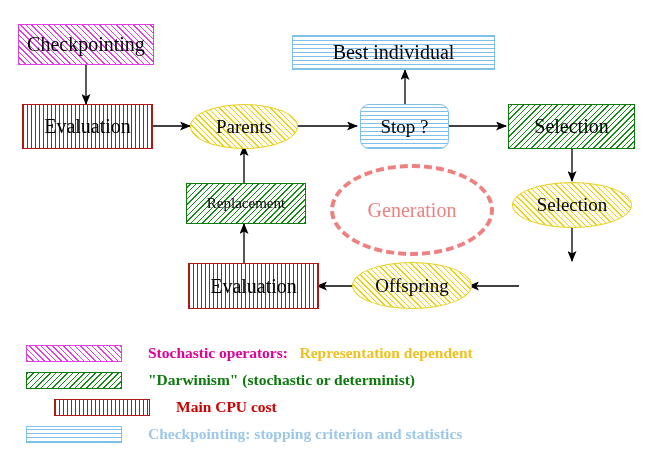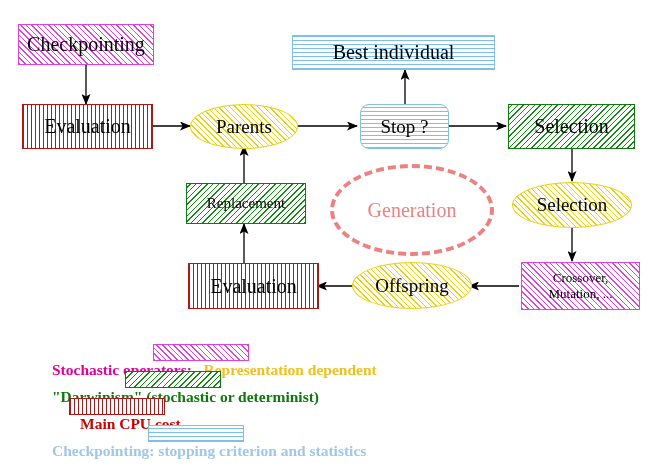--- a/index.html
+++ b/index.html
@@ -76,21 +76,20 @@
   
   .conn { position: absolute; }
   .conn svg { display: block; overflow: visible; }
 
   
   .legend { position: absolute; left: 0; top: 0; }
   .legend-row {
     position: absolute;
     display: flex;
     align-items: center;
-    flex-direction: column;
   }
   .swatch {
     width: 96px;
     height: 17px;
     box-sizing: border-box;
     flex: 0 0 auto;
   }
   .legend-text {
     margin-left: 26px;
     font-size: 15.5px;
@@ -158,24 +157,20 @@
   </div>
 
   <div class="node fill-green" style="left:508px;top:104px;width:127px;height:45px;font-size:20px;">
     <span>Selection</span>
   </div>
 
   <div class="node fill-yellow ellipse" style="left:512px;top:182px;width:120px;height:46px;font-size:19px;">
     <span>Selection</span>
   </div>
 
-  <div class="node fill-magenta" style="left:521px;top:262px;width:119px;height:48px;font-size:13px;line-height:1.25;">
-    <span>Crossover,
-Mutation, ...</span>
-  </div>
 
   <div class="node fill-yellow ellipse" style="left:352px;top:262px;width:120px;height:47px;font-size:19px;">
     <span>Offspring</span>
   </div>
 
   <div class="node fill-red" style="left:188px;top:263px;width:131px;height:46px;font-size:20px;">
     <span>Evaluation</span>
   </div>
 
   <div class="node fill-green" style="left:186px;top:183px;width:120px;height:41px;font-size:15px;">

